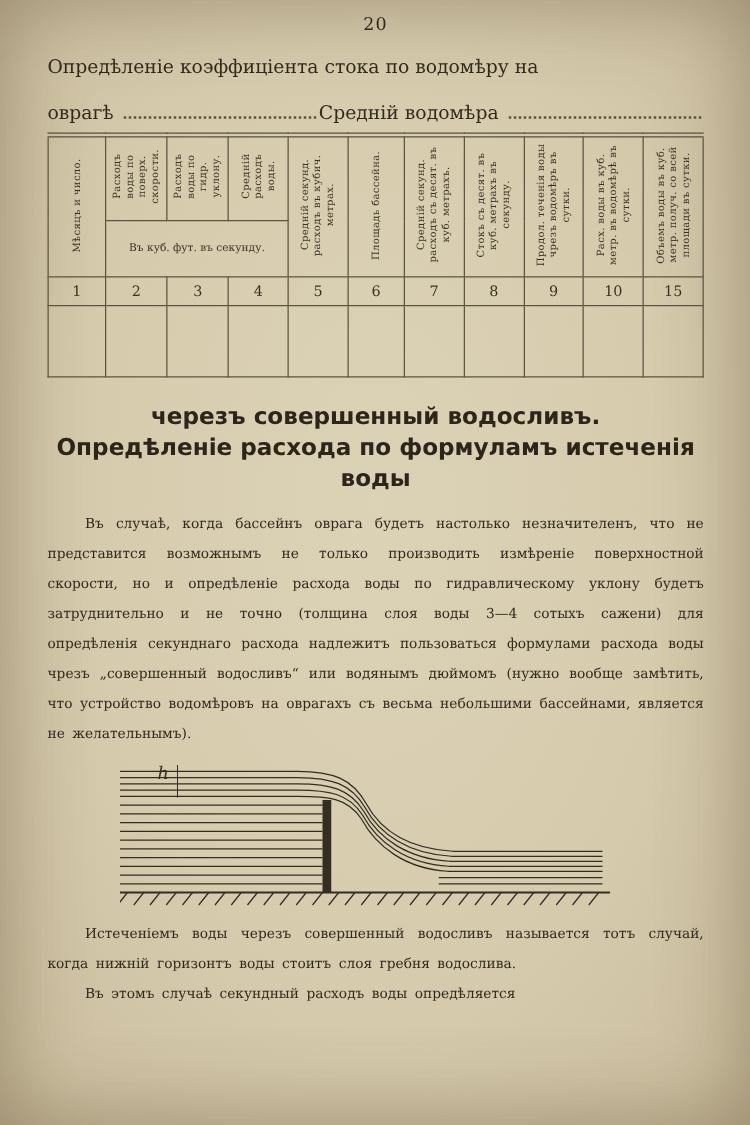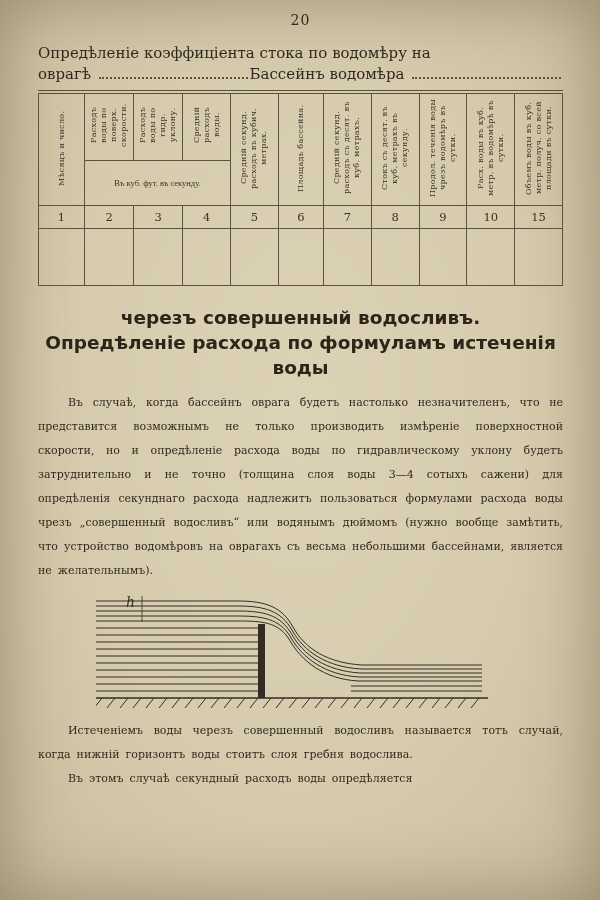--- a/index.html
+++ b/index.html
@@ -11,38 +11,38 @@
   }
   .page{
     position:relative;width:600px;height:900px;box-sizing:border-box;
     padding:12px 37px 0 38px;
     background:radial-gradient(ellipse at 50% 45%, #dcd2b6 0%, #d6cbad 55%, #c9bd9d 100%);
     box-shadow:inset 0 0 70px rgba(92,74,44,.45);
   }
   .pagenum{text-align:center;font-size:14px;letter-spacing:1px;margin-bottom:16px;}
   .tbl-title{text-align:center;font-size:17px;letter-spacing:5px;margin-bottom:9px;white-space:nowrap;}
   .cap1{text-align:left;font-size:15px;}
-  .cap2{display:flex;align-items:flex-end;font-size:15px;margin-top:3px;}
+  .cap2{display:flex;align-items:flex-end;font-size:15px;margin-top:19px;}
   .leader{flex:1;border-bottom:2px dotted #5d5440;margin:0 2px 4px 8px;}
   table.main{
     border-collapse:collapse;width:525px;margin-top:7px;
     border:1px solid #57503c;border-top:4px double #57503c;
   }
   table.main td{
     border:1px solid #5d5440;text-align:center;vertical-align:middle;
     padding:1px;color:#3a3223;
   }
   .vh{
     writing-mode:vertical-rl;transform:rotate(180deg);
     display:inline-block;font-size:8px;line-height:10px;
     height:102px;overflow:hidden;letter-spacing:.3px;
   }
   .vh-short{height:60px;}
   td.hcell{height:64px;}
-  td.subhead{height:42px;font-size:8.5px;line-height:11px;padding:1px 2px;font-family:Liberation Serif, serif;}
+  td.subhead{height:42px;font-size:8.5px;line-height:11px;padding:1px 2px;}
   td.numcell{height:20px;font-size:11.5px;}
   td.bodycell{height:54px;}
   .heading{
     font-family:"DejaVu Sans","Liberation Sans",sans-serif;
     font-weight:bold;font-size:18.5px;line-height:1.35;text-align:center;
     margin:20px 0 10px 0;color:#2c2518;
   }
   .para{
     font-size:11px;line-height:24px;text-align:justify;
     text-indent:30px;word-spacing:2.5px;margin:0;
@@ -55,21 +55,21 @@
 
 <div class="page">
 
   <div class="pagenum">20</div>
 
 
   <div class="cap1">Опредѣленіе коэффиціента стока по водомѣру на</div>
   <div class="cap2">
     <span>оврагѣ</span>
     <span class="leader"></span>
-    <span>Бассейнъ водомѣра</span>
+    <span>Средній водомѣра</span>
     <span class="leader"></span>
   </div>
 
   <table class="main">
     <tbody>
         <tr>
       <td rowspan="2" class="hcell" style="width:48px"><span class="vh">Мѣсяцъ и число.</span></td>
       <td class="hcell" style="width:47px"><span class="vh vh-short">Расходъ воды по поверх. скорости.</span></td>
       <td class="hcell" style="width:47px"><span class="vh vh-short">Расходъ воды по гидр. уклону.</span></td>
       <td class="hcell" style="width:47px"><span class="vh vh-short">Средній расходъ воды.</span></td>

